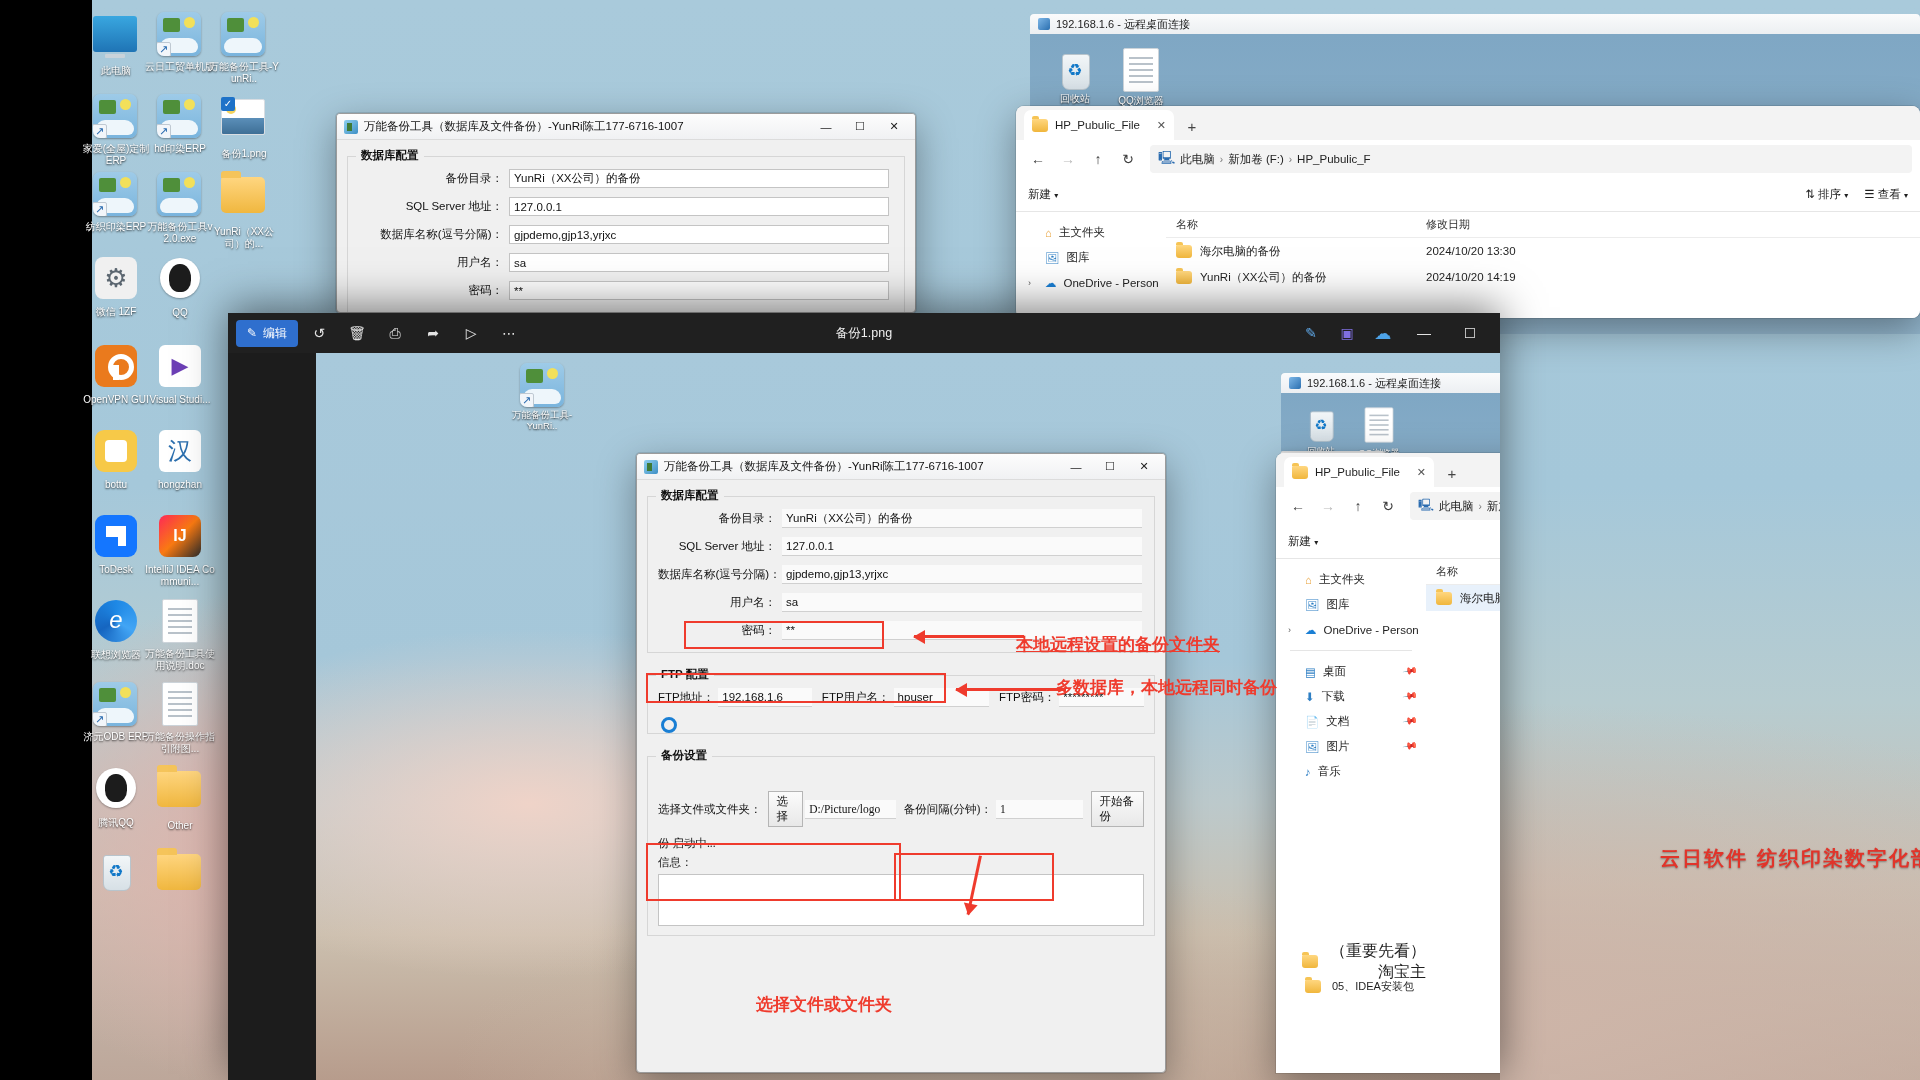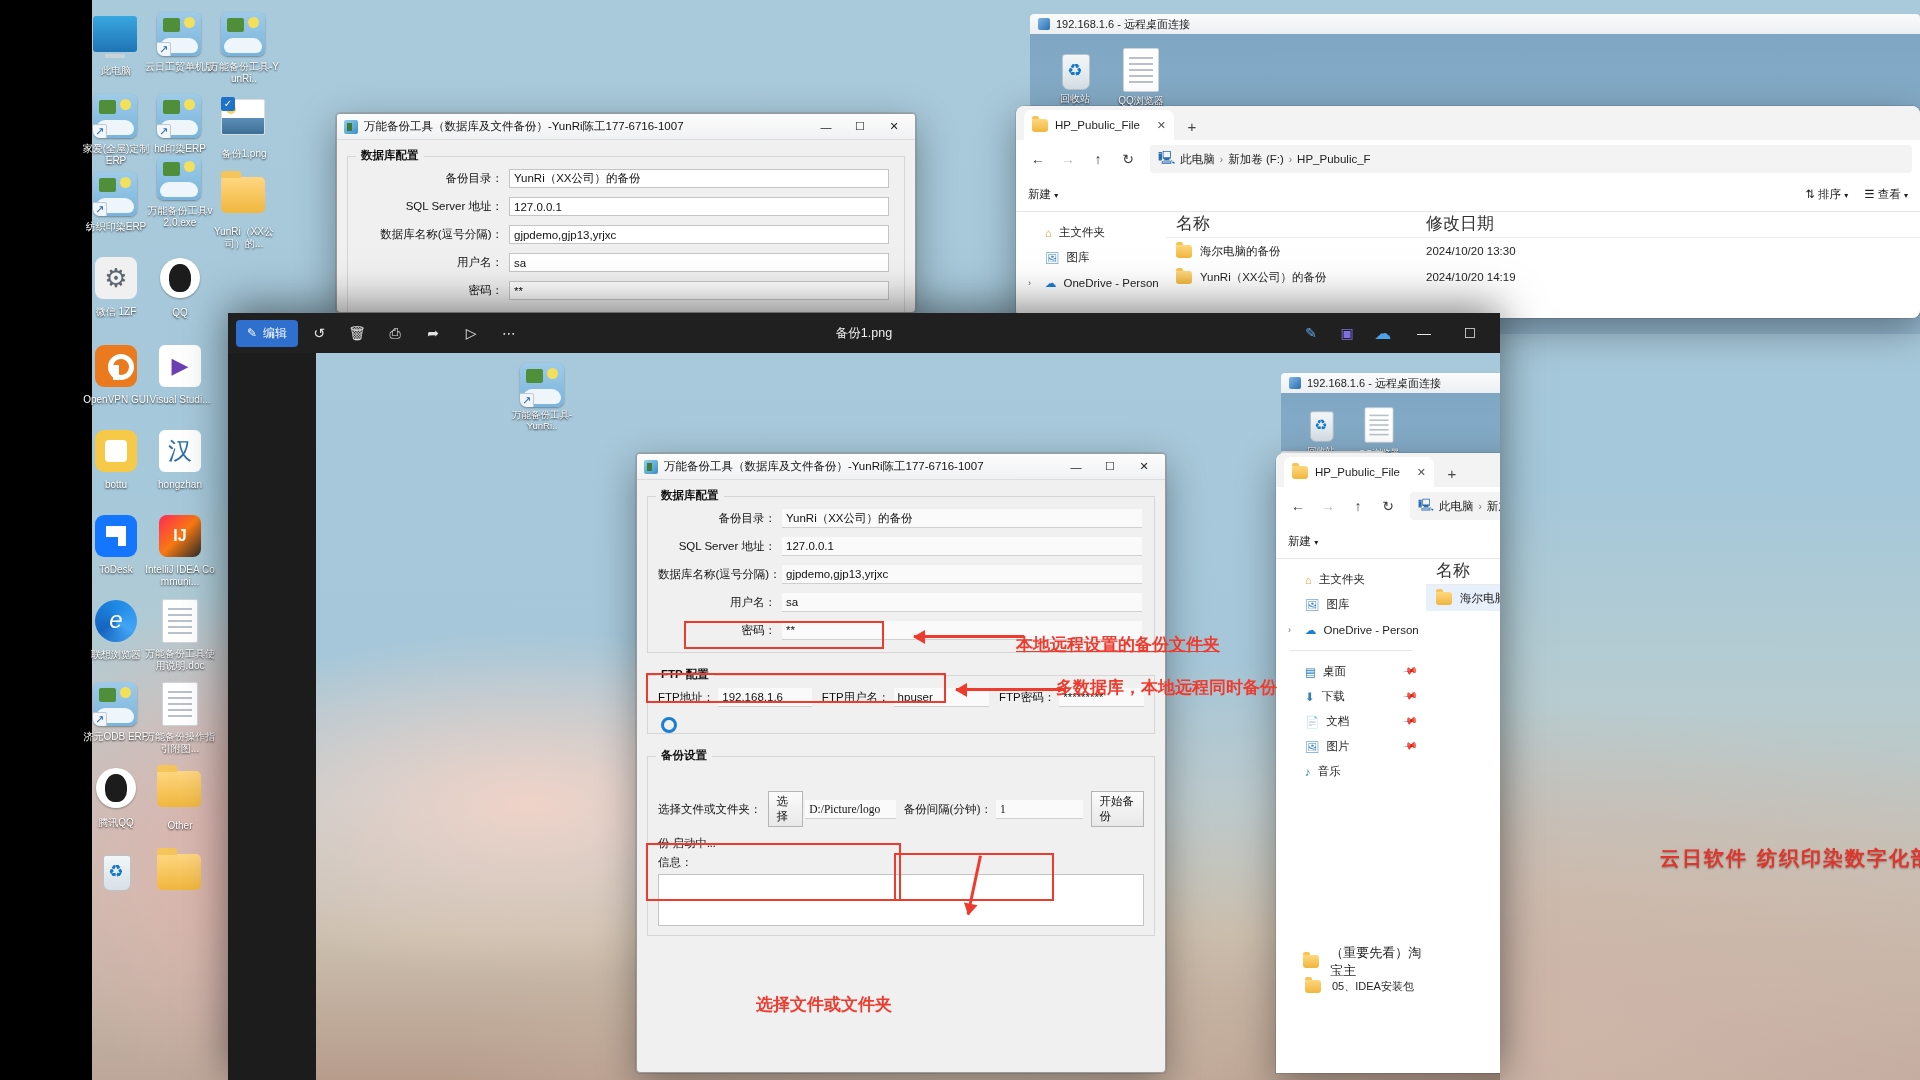--- a/index.html
+++ b/index.html
@@ -157,21 +157,21 @@
   .crumb-sep { color:#777; font-size:10px; }
   .exp-cmd { height:34px; display:flex; align-items:center; gap:14px; padding:0 12px;
       background:#fff; border-bottom:1px solid #e6e6e6; font-size:11.5px; color:#1f1f1f; }
   .exp-cmd .right { margin-left:auto; display:flex; gap:16px; align-items:center; }
   .exp-body { display:flex; background:#fff; }
   .exp-side { width:150px; padding:8px 0 0 6px; }
   .side-item { display:flex; align-items:center; gap:7px; height:25px; font-size:11.5px; color:#1f1f1f; padding-left:6px; }
   .side-item .chev { width:10px; font-size:9px; color:#555; }
   .pin { margin-left:auto; margin-right:10px; font-size:10px; color:#777; transform: rotate(35deg); }
   .exp-main { flex:1; }
-  .col-head { display:flex; height:26px; font-size:17px; color:#333;
+  .col-head { display:flex; height:26px; align-items:center; font-size:11px; color:#333;
       border-bottom:1px solid #ececec; }
   .frow { display:flex; height:26px; align-items:center; font-size:11.5px; color:#1f1f1f; }
   .frow.sel { background:#e8f1fb; }
   .fico { width:16px;height:13px;border-radius:1px 3px 3px 3px;background:linear-gradient(180deg,#ffd780,#f0b63c);
       margin:0 8px 0 10px; position:relative; flex:none; }
   .fico::before{content:"";position:absolute;left:0;top:-3px;width:7px;height:3px;background:#f6c455;border-radius:2px 2px 0 0;}
 
   .rdp-title { height:20px; border-radius:4px 4px 0 0; background:linear-gradient(180deg,#fafbfc,#eceff2);
       display:flex; align-items:center; gap:6px; padding:0 8px; font-size:11px; color:#222;
       box-shadow:0 1px 3px rgba(0,0,0,.25); }
@@ -269,21 +269,21 @@
     <div class="dicon" style="left:0px;top:168px;">
       <div class="glyph">
         <div class="tile-app">
             <div class="tile-cloud"></div>
             <div class="shortcut-arrow">↗</div>
           </div>
       </div>
       <div class="cap">纺织印染ERP</div>
     </div>
 
-    <div class="dicon" style="left:64px;top:152px;">
+    <div class="dicon" style="left:64px;top:168px;">
       <div class="glyph">
         <div class="tile-app">
             <div class="tile-cloud"></div>
           </div>
       </div>
       <div class="cap">万能备份工具v2.0.exe</div>
     </div>
 
     <div class="dicon" style="left:128px;top:168px;">
       <div class="glyph">
@@ -659,21 +659,21 @@
             <div class="side-item">
               <span class="chev"></span>
               <span style="color:#2e7fc4;">♪</span>
               <span>音乐</span>
             </div>
 
             <div style="margin-top:165px;">
               <div class="side-item">
                 <span class="chev"></span>
                 <span class="fico" style="margin:0 4px 0 0;"></span>
-                <span style="font-size:13px;">（重要先看）淘宝主</span>
+                <span style="font-size:16px;text-align:right;">（重要先看）淘宝主</span>
               </div>
               <div class="side-item">
                 <span class="chev"></span>
                 <span class="fico" style="margin:0 4px 0 0;"></span>
                 <span style="font-size:11px;">05、IDEA安装包</span>
               </div>
             </div>
           </div>
           <div class="exp-main">
             <div class="col-head">

